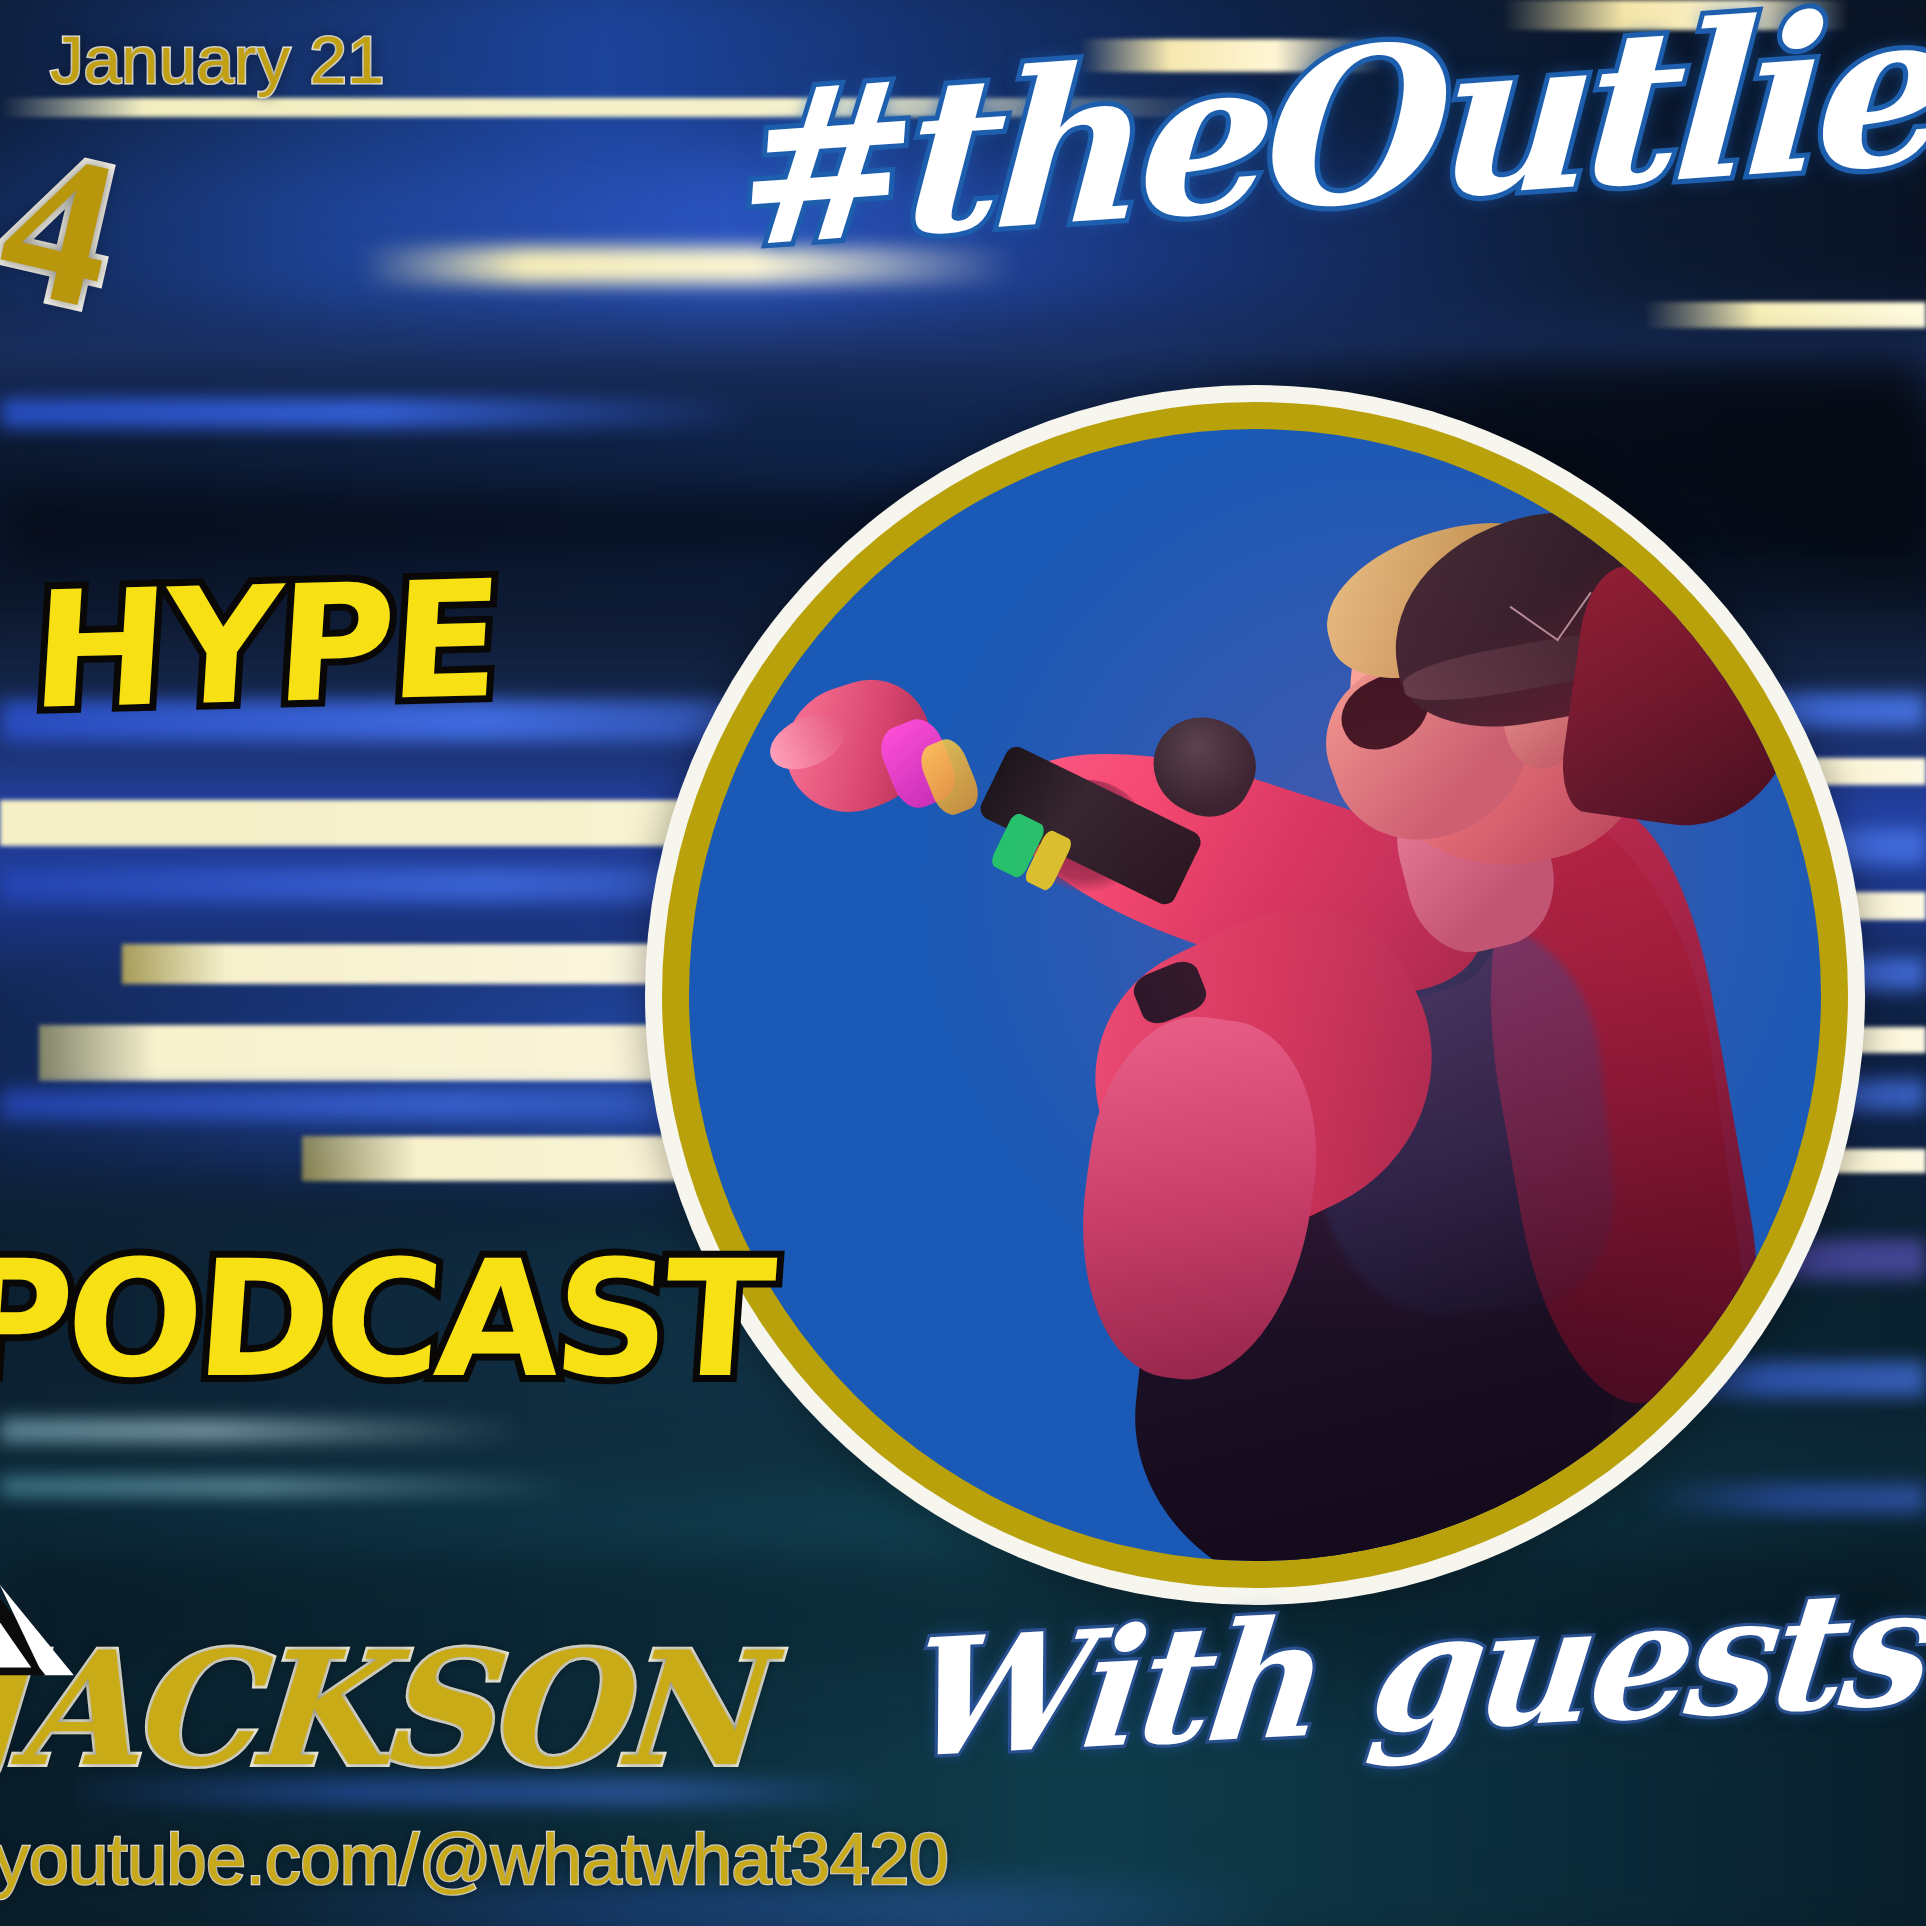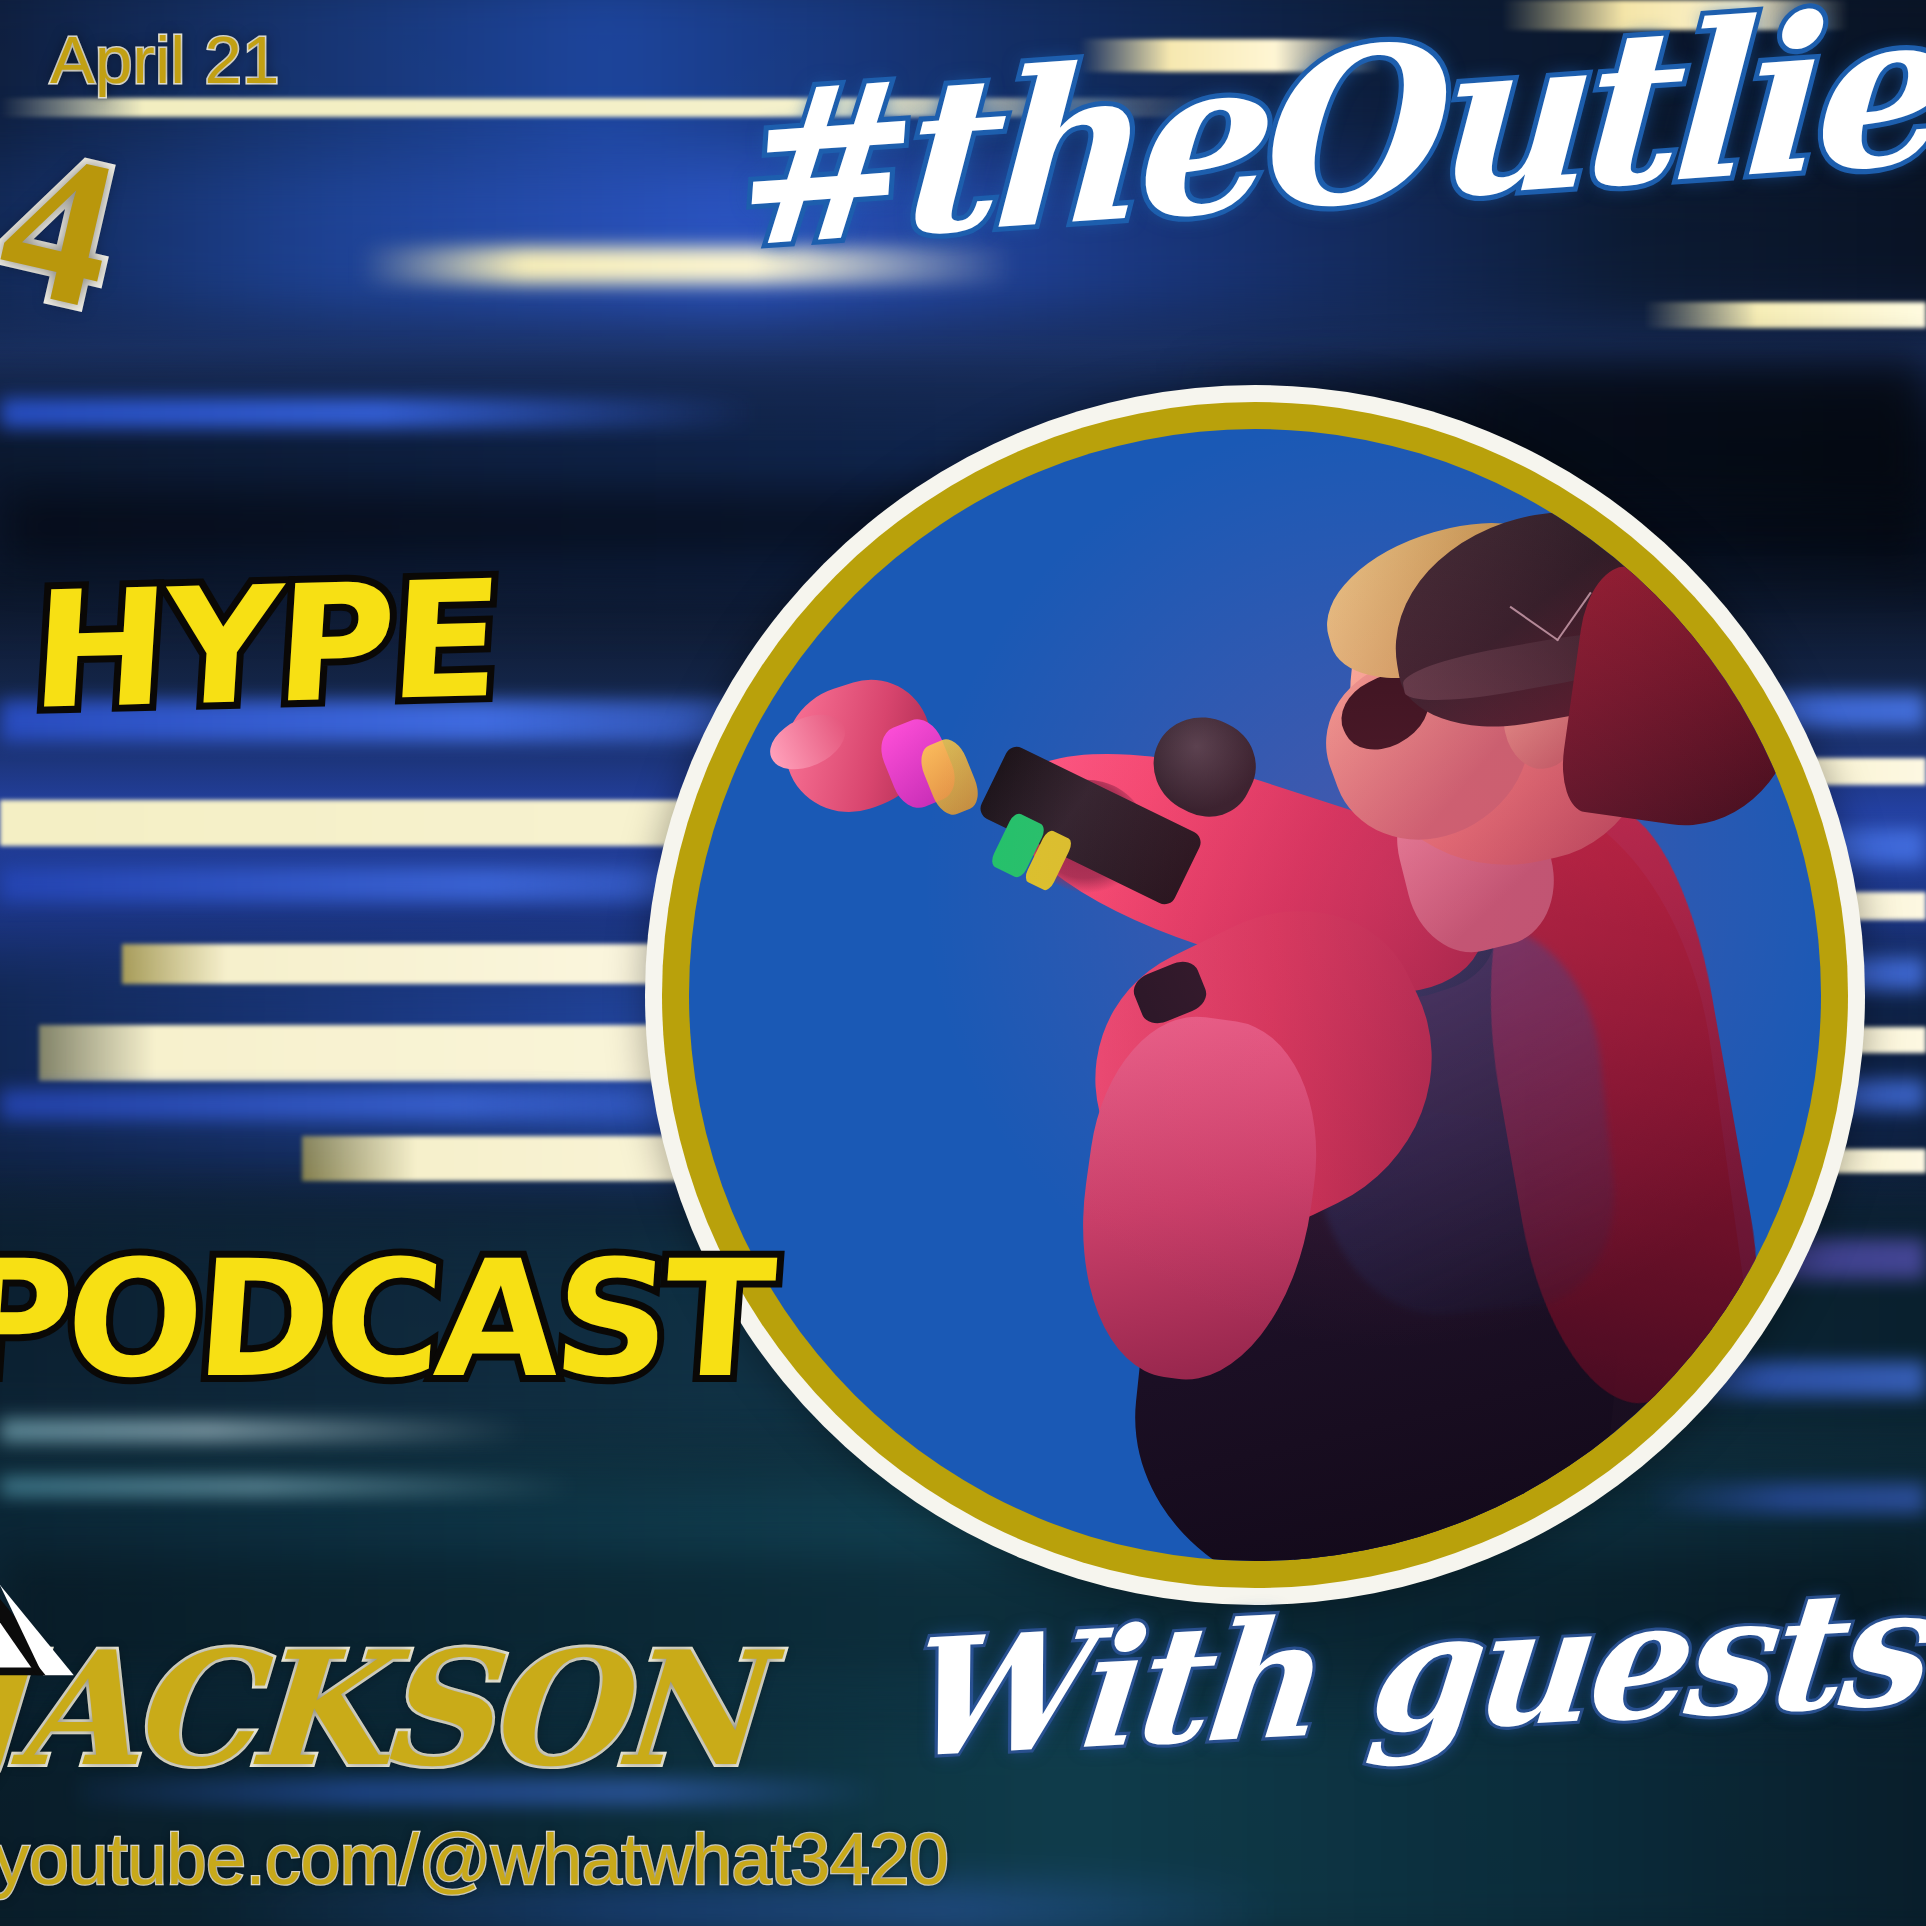--- a/index.html
+++ b/index.html
@@ -420,21 +420,21 @@
         <div class="p ear"></div>
         <div class="p cap-crown"></div>
         <div class="p cap-rim"></div>
         <div class="p cap-brim"></div>
         <div class="p cap-logo"></div>
         <div class="photo-glow"></div>
       </div>
     </div>
   </div>
 
-  <div class="txt" id="date">April 21</div>
+  <div class="txt" id="date">January 21</div>
 
   <div class="txt" id="numeral">4</div>
 
   <div class="txt" id="hype">HYPE</div>
 
   <div class="txt" id="podcast">PODCAST</div>
 
   <div class="txt" id="brand">#theOutlier</div>
 
   <div class="txt" id="guests">With guests</div>

